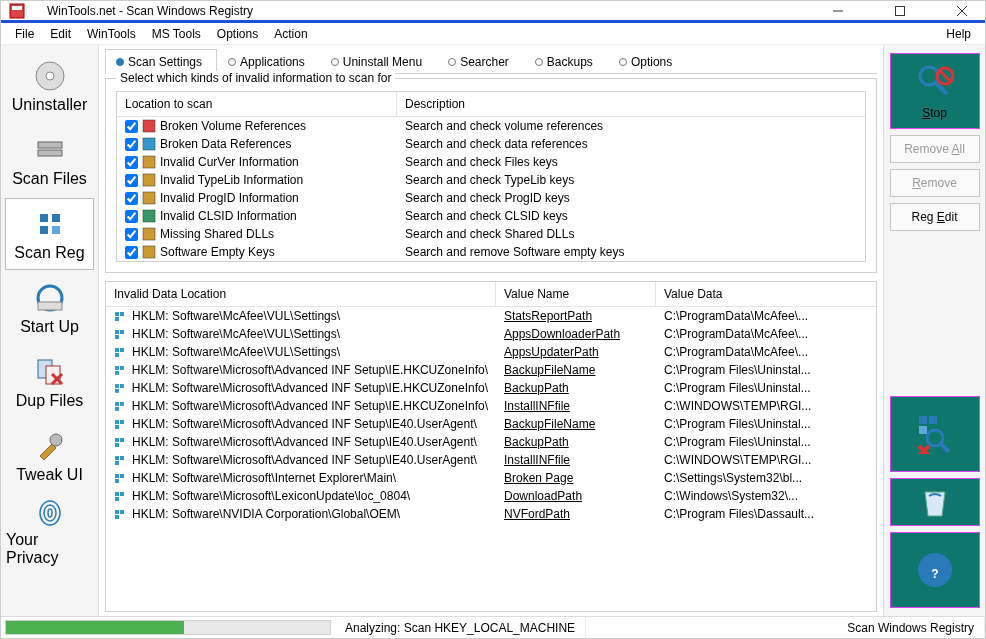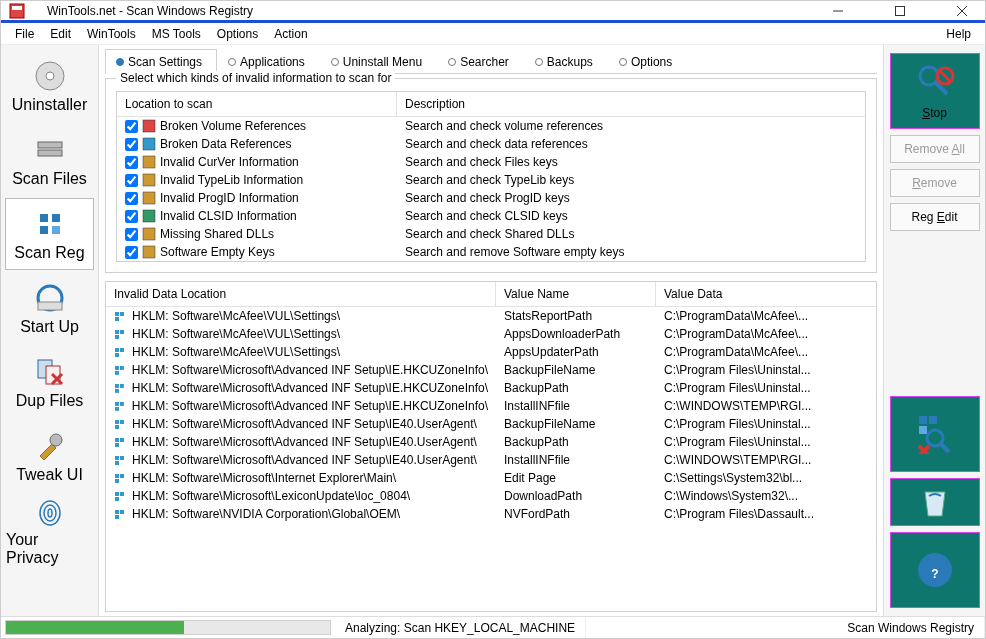--- a/index.html
+++ b/index.html
@@ -55,21 +55,21 @@
 .results { flex: 1; border: 1px solid #d0d0d0; margin-top: 8px; display: flex; flex-direction: column; min-height: 0; }
 .res-head { display: flex; background: #fff; border-bottom: 1px solid #e3e3e3; }
 .res-head > div { padding: 5px 8px; border-right: 1px solid #e3e3e3; }
 .res-head .rc1 { width: 390px; }
 .res-head .rc2 { width: 160px; }
 .res-head .rc3 { flex: 1; border-right: none; }
 .res-body { flex: 1; overflow-y: scroll; min-height: 0; }
 .res-row { display: flex; padding: 2px 0; }
 .res-row > div { padding: 0 8px; overflow: hidden; white-space: nowrap; text-overflow: ellipsis; }
 .res-row .rc1 { width: 390px; display: flex; align-items: center; gap: 4px; }
-.res-row .rc2 { width: 160px; }
+.res-row .rc2 { width: 160px; text-decoration: underline; }
 .res-row .rc3 { flex: 1; }
 
 
 .right { width: 102px; background: #f5f5f5; border-left: 1px solid #ddd; display: flex; flex-direction: column; align-items: center; padding: 8px 6px; gap: 6px; }
 .right .bigbtn { width: 90px; border: 1px solid #d946ef; background: #0f766e; display: flex; flex-direction: column; align-items: center; justify-content: center; padding: 8px 2px; gap: 4px; }
 .right .bigbtn.icononly { height: 76px; }
 .right .btn { width: 90px; height: 28px; border: 1px solid #c5c5c5; background: #fafafa; display: flex; align-items: center; justify-content: center; }
 .right .btn.disabled { color: #9a9a9a; }
 .right .biconwrap { width: 40px; height: 40px; display: flex; align-items: center; justify-content: center; }
 
@@ -474,21 +474,21 @@
             <div class="rc1">
               <span class="mini-icon">
                 <svg viewBox="0 0 14 14">
                   <rect x="1" y="3" width="4" height="4" fill="#39c"></rect>
                   <rect x="6" y="3" width="4" height="4" fill="#39c"></rect>
                   <rect x="1" y="8" width="4" height="4" fill="#39c"></rect>
                 </svg>
               </span>
               <span>HKLM: Software\Microsoft\Internet Explorer\Main\</span>
             </div>
-            <div class="rc2">Edit Page</div>
+            <div class="rc2">Broken Page</div>
             <div class="rc3">C:\Settings\System32\bl...</div>
           </div>
           <div class="res-row">
             <div class="rc1">
               <span class="mini-icon">
                 <svg viewBox="0 0 14 14">
                   <rect x="1" y="3" width="4" height="4" fill="#39c"></rect>
                   <rect x="6" y="3" width="4" height="4" fill="#39c"></rect>
                   <rect x="1" y="8" width="4" height="4" fill="#39c"></rect>
                 </svg>

